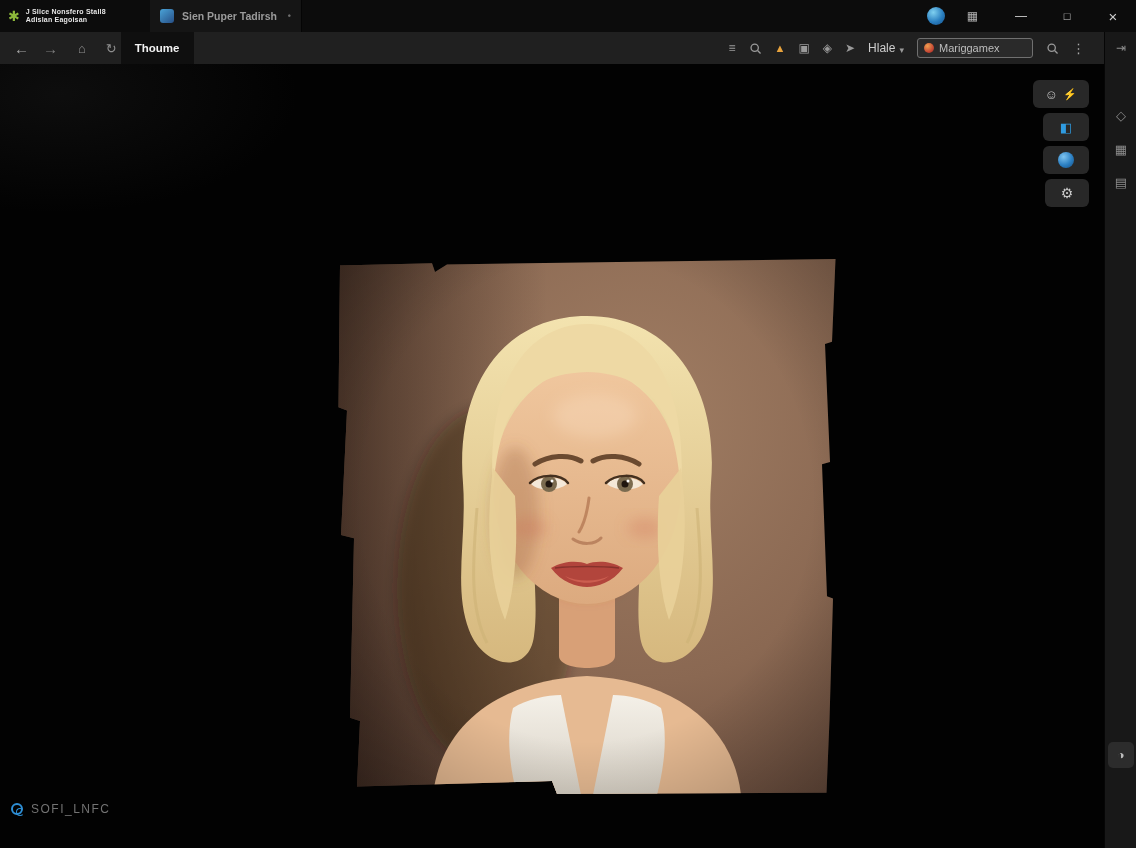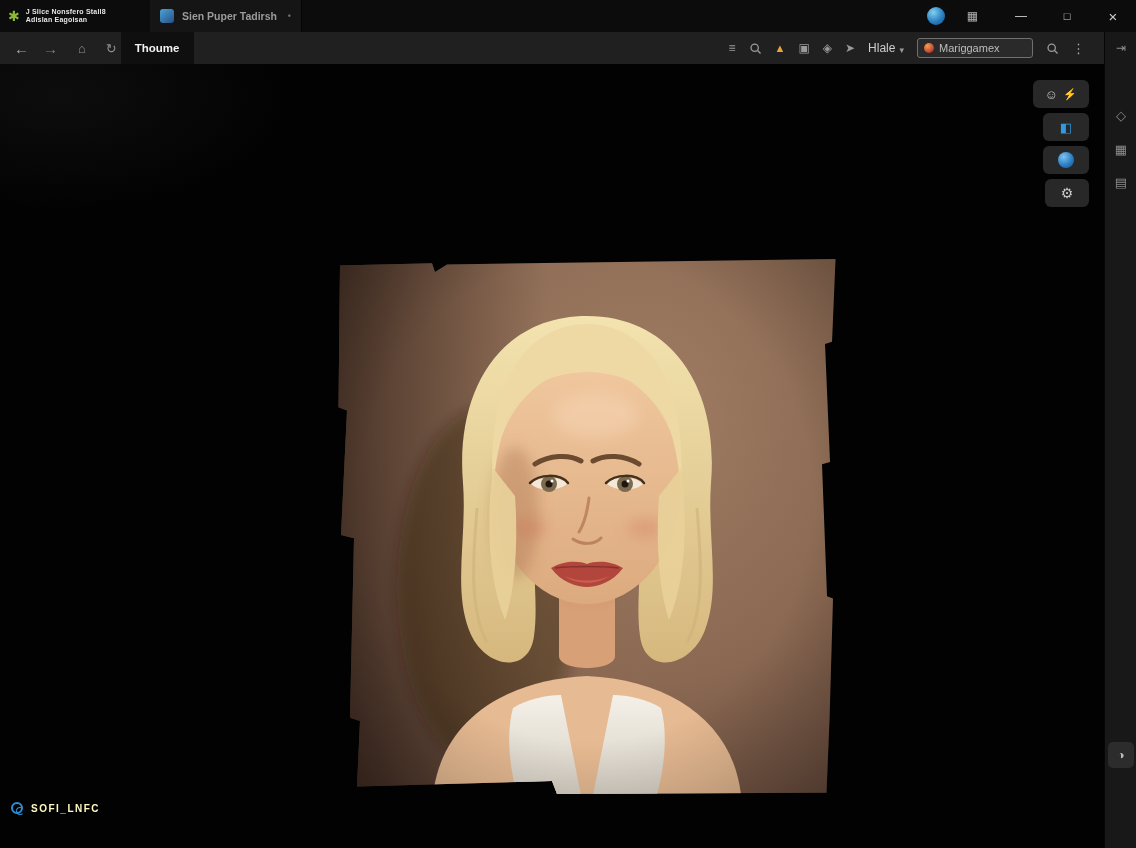--- a/index.html
+++ b/index.html
@@ -111,21 +111,21 @@
       2.6% 85.6%, 3.4% 52.2%, 0.8% 51.6%, 2.0% 28.4%, 0.3% 27.8%);
   }
   .portrait svg { width:100%; height:100%; display:block; }
 
   
   .caption { position:absolute; left:11px; top:738px; display:flex; align-items:center; gap:8px; }
   .cap-ring { width:12px; height:12px; border:2px solid #2e8fd6; border-radius:50%;
     position:relative; }
   .cap-ring::after { content:""; position:absolute; left:3px; top:3px; width:6px; height:6px;
     border:1.5px solid #2e8fd6; border-radius:50%; border-right-color:transparent; }
-  .cap-text { color:#fef9c3; font-size:10px; letter-spacing:1.5px; font-weight:bold; }
+  .cap-text { color:#737373; font-size:12px; letter-spacing:1.5px; font-weight:normal; }
 </style>
 </head>
 <body>
 
 <div class="app">
 
   <header class="titlebar">
     <div class="app-id">
       <span class="app-icon">✱</span>
       <div class="app-title">

